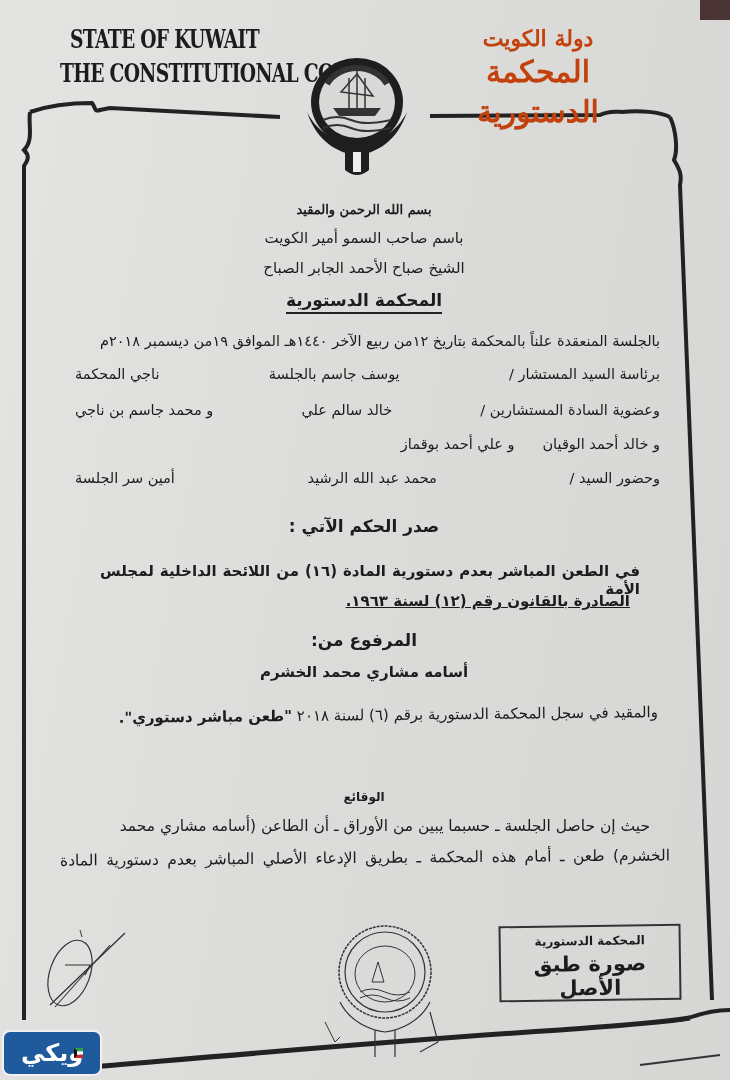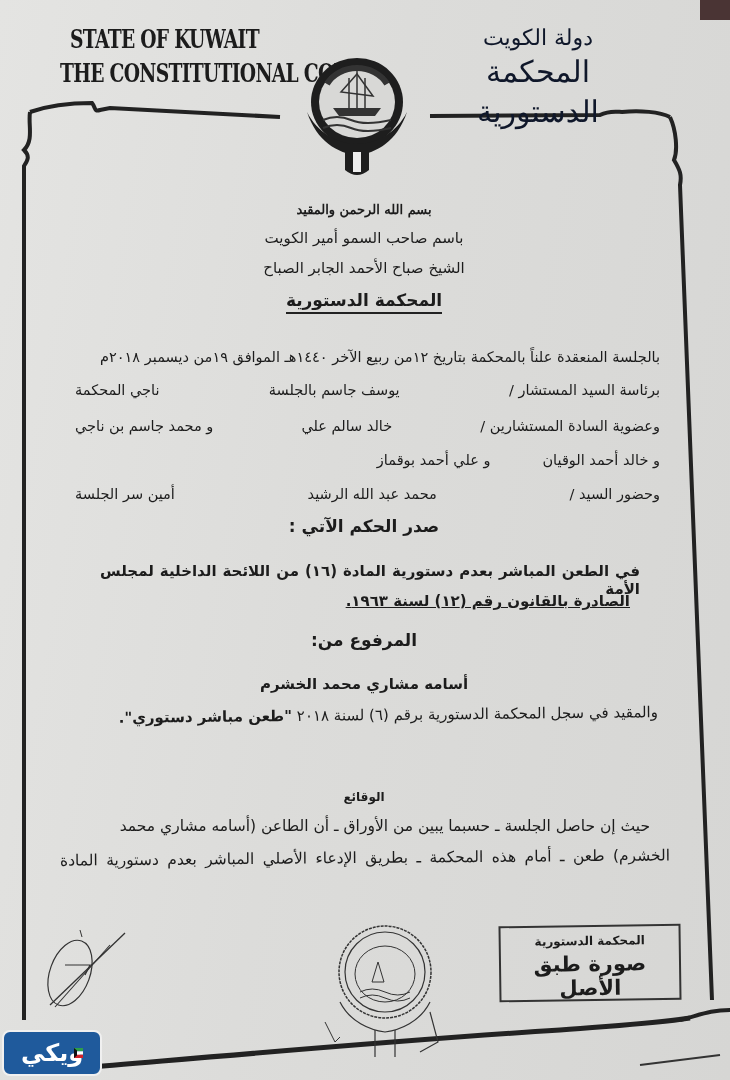--- a/index.html
+++ b/index.html
@@ -8,39 +8,39 @@
     background: linear-gradient(100deg, #e4e4e2 0%, #dcdcda 45%, #d6d6d4 100%);
     font-family: "DejaVu Sans", sans-serif;
     color: #1c1c1c;
   }
   .corner-dark { position: absolute; right: 0; top: 0; width: 30px; height: 20px; background: #4a3434; }
   .en-header { position: absolute; left: 60px; top: 22px; width: 210px; text-align: center;
     font-family: "DejaVu Serif", serif; font-weight: bold; letter-spacing: -1px; transform: scaleX(0.72); transform-origin: left top; }
   .en-header .l1 { font-size: 26px; line-height: 34px; display: block; width: 290px; }
   .en-header .l2 { font-size: 26px; line-height: 34px; display: block; width: 290px; white-space: nowrap; }
   .ar-header { position: absolute; right: 92px; top: 24px; width: 200px; text-align: center; direction: rtl;
-    font-family: "DejaVu Serif", serif; font-weight: normal; color: #0f172a; }
+    font-family: "DejaVu Serif", serif; font-weight: bold; color: #c2410c; }
   .ar-header .l1 { font-size: 22px; line-height: 28px; display: block; }
   .ar-header .l2 { font-size: 30px; line-height: 40px; display: block; }
   .emblem { position: absolute; left: 297px; top: 52px; width: 120px; height: 130px; }
   svg.frame { position: absolute; left: 0; top: 0; }
   .content { position: absolute; left: 68px; right: 70px; direction: rtl; text-align: center; }
   .basmala { top: 202px; font-size: 13px; font-weight: bold; font-family: "DejaVu Serif", serif; }
   .amir1 { top: 229px; font-size: 15px; }
   .amir2 { top: 259px; font-size: 15px; }
   .court-title { top: 290px; font-size: 17px; font-weight: bold; }
   .court-title span { border-bottom: 2px solid #222; padding-bottom: 2px; }
   .rows { position: absolute; left: 75px; right: 70px; direction: rtl; font-size: 14.5px; }
   .row { position: absolute; left: 0; right: 0; display: flex; justify-content: space-between; white-space: nowrap; }
-  .row .c { display: inline-block; margin-top: 16px; }
+  .row .c { display: inline-block; }
   .verdict { top: 516px; font-size: 17px; font-weight: bold; }
   .subject1 { top: 562px; font-size: 15px; font-weight: bold; left: 100px; right: 90px; text-align: justify; text-align-last: justify; }
   .subject2 { top: 592px; font-size: 15px; font-weight: bold; right: 100px; text-align: right; text-decoration: underline; }
   .filedby { top: 630px; font-size: 17px; font-weight: bold; }
-  .petitioner { top: 663px; font-size: 15px; font-weight: bold; margin-top: 12px; }
+  .petitioner { top: 663px; font-size: 15px; font-weight: bold; }
   .registered { top: 706px; font-size: 15px; right: 72px; left: 110px; text-align: right; transform: rotate(-0.6deg); }
   .registered b { font-weight: bold; }
   .facts-title { top: 790px; font-size: 12px; font-weight: bold; }
   .p1 { top: 817px; font-size: 15.5px; right: 80px; left: 100px; text-align: right; }
   .p2 { top: 849px; font-size: 15.5px; right: 60px; left: 60px; text-align: justify; text-align-last: justify; transform: rotate(-0.5deg); }
   .stamp { position: absolute; left: 499px; top: 925px; width: 178px; height: 72px; border: 2px solid #333;
     direction: rtl; text-align: center; transform: rotate(-0.8deg); }
   .stamp .s1 { display: block; font-size: 12px; font-weight: bold; margin-top: 7px; }
   .stamp .s2 { display: block; font-size: 21px; font-weight: bold; margin-top: 4px; }
   .seal { position: absolute; left: 310px; top: 912px; width: 150px; height: 150px; }
@@ -103,21 +103,21 @@
   <div class="row" style="top:366px;">
     <span class="c">برئاسة السيد المستشار /</span>
     <span class="c">يوسف جاسم بالجلسة</span>
     <span class="c">ناجي المحكمة</span>
   </div>
   <div class="row" style="top:402px;">
     <span class="c">وعضوية السادة المستشارين /</span>
     <span class="c">خالد سالم علي</span>
     <span class="c">و محمد جاسم بن ناجي</span>
   </div>
-  <div class="row" style="top:436px; right:0; left:0; justify-content:flex-end; gap:52px; flex-direction:row-reverse;">
+  <div class="row" style="top:436px; right:0; left:0; justify-content:flex-end; gap:28px; flex-direction:row-reverse;">
     <span class="c">و علي أحمد بوقماز</span>
     <span class="c">و خالد أحمد الوقيان</span>
   </div>
   <div class="row" style="top:470px;">
     <span class="c">وحضور السيد /</span>
     <span class="c">محمد عبد الله الرشيد</span>
     <span class="c">أمين سر الجلسة</span>
   </div>
 </div>
 

